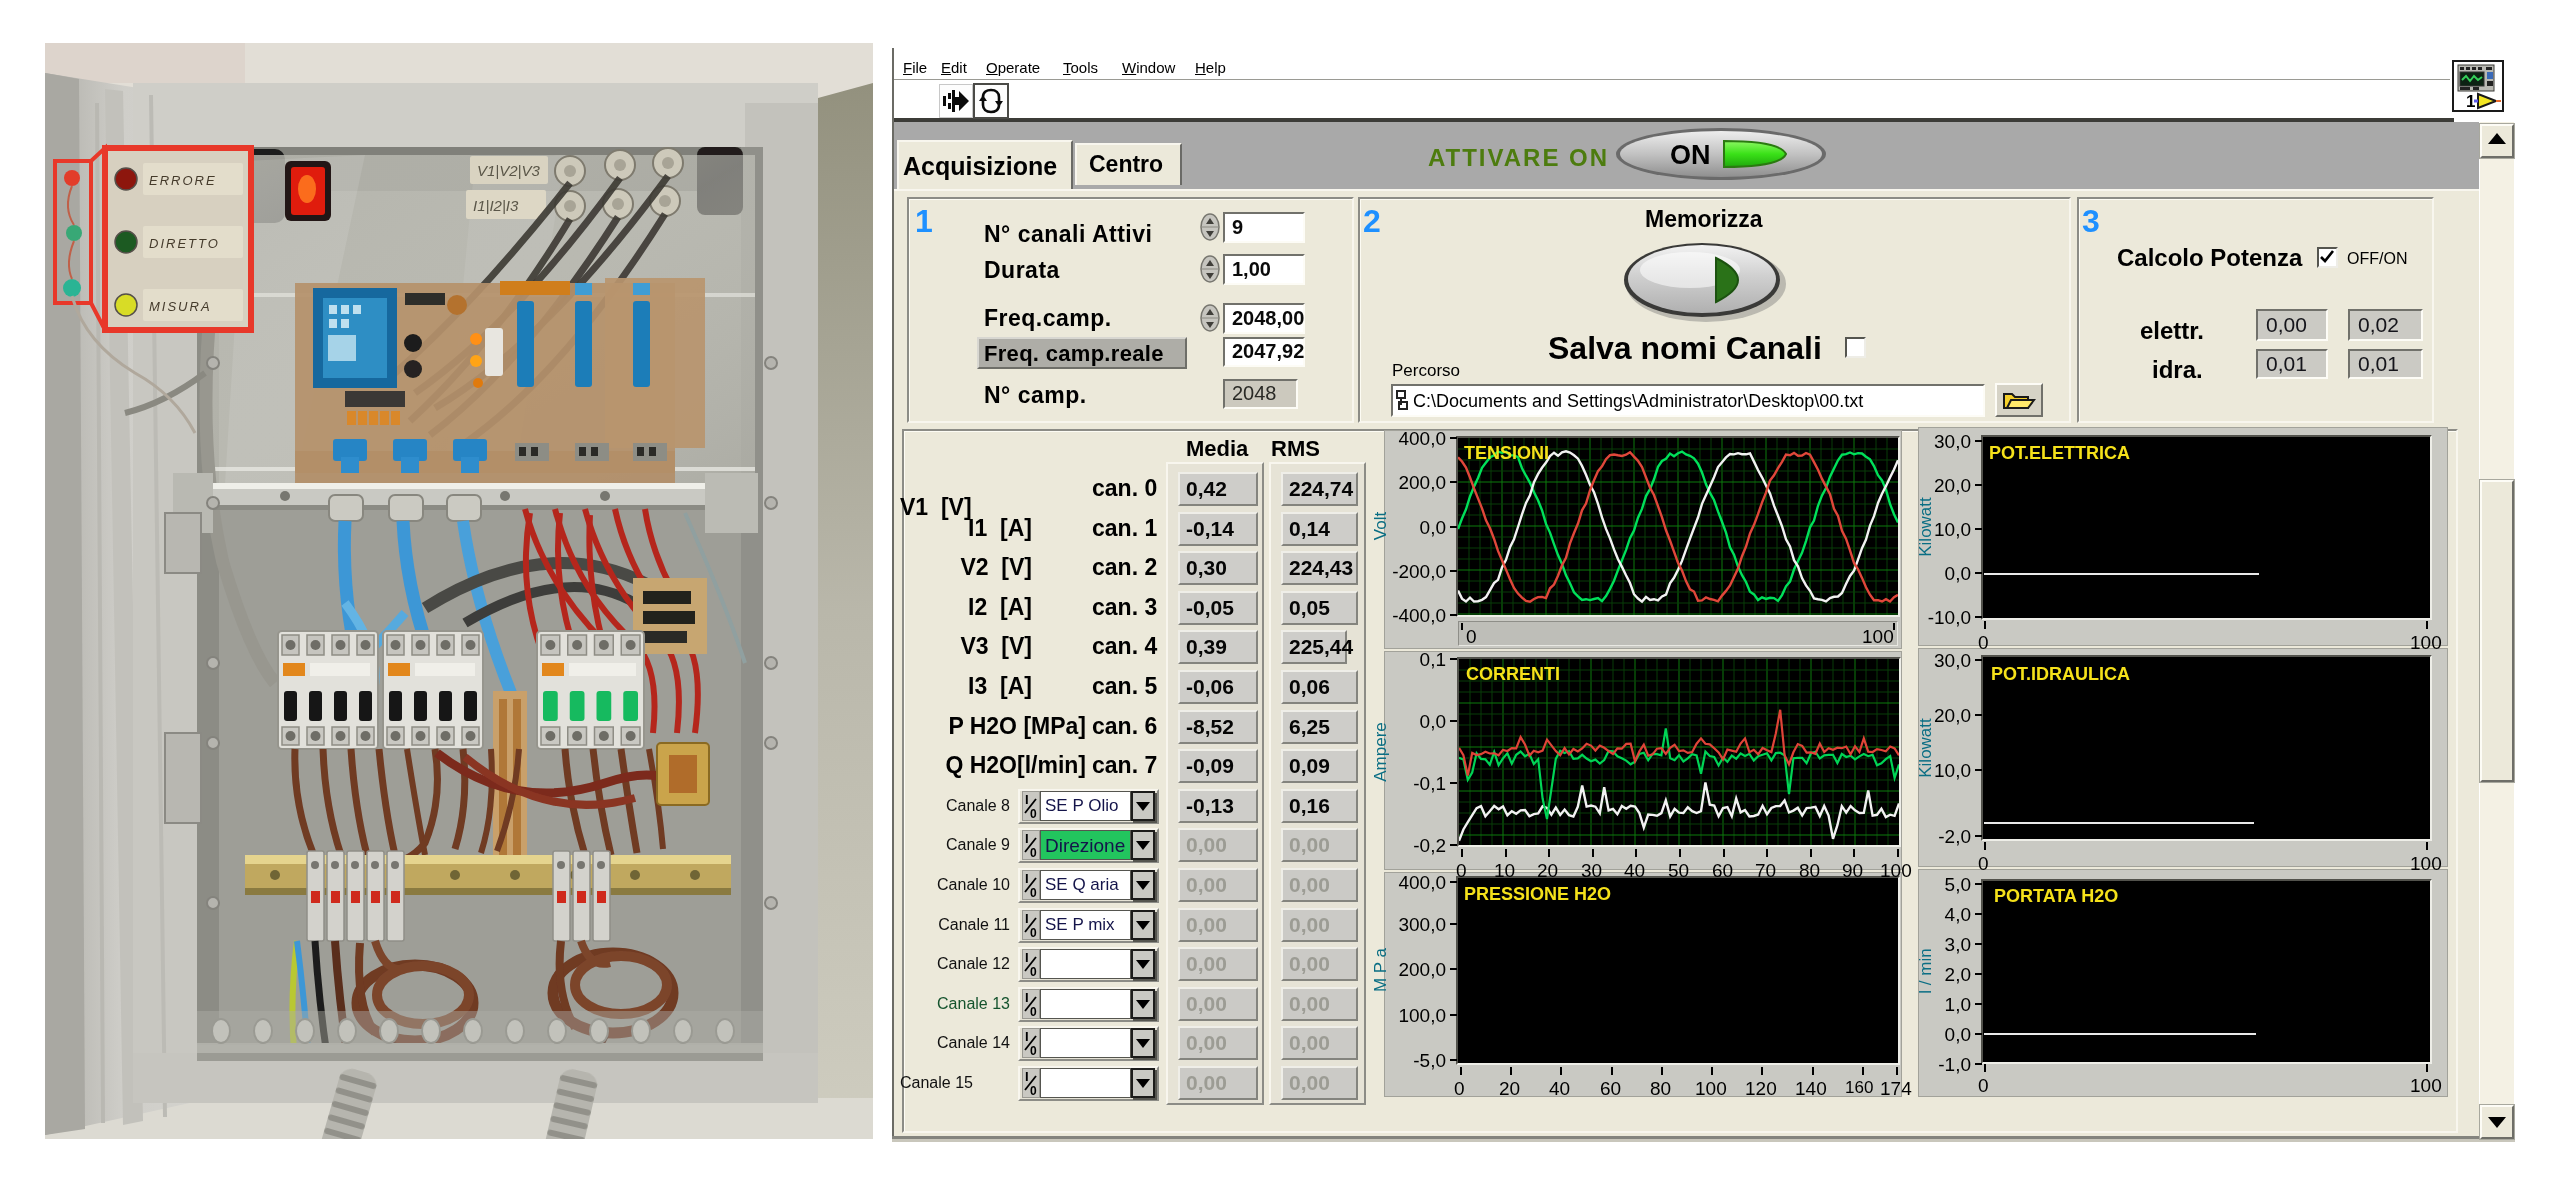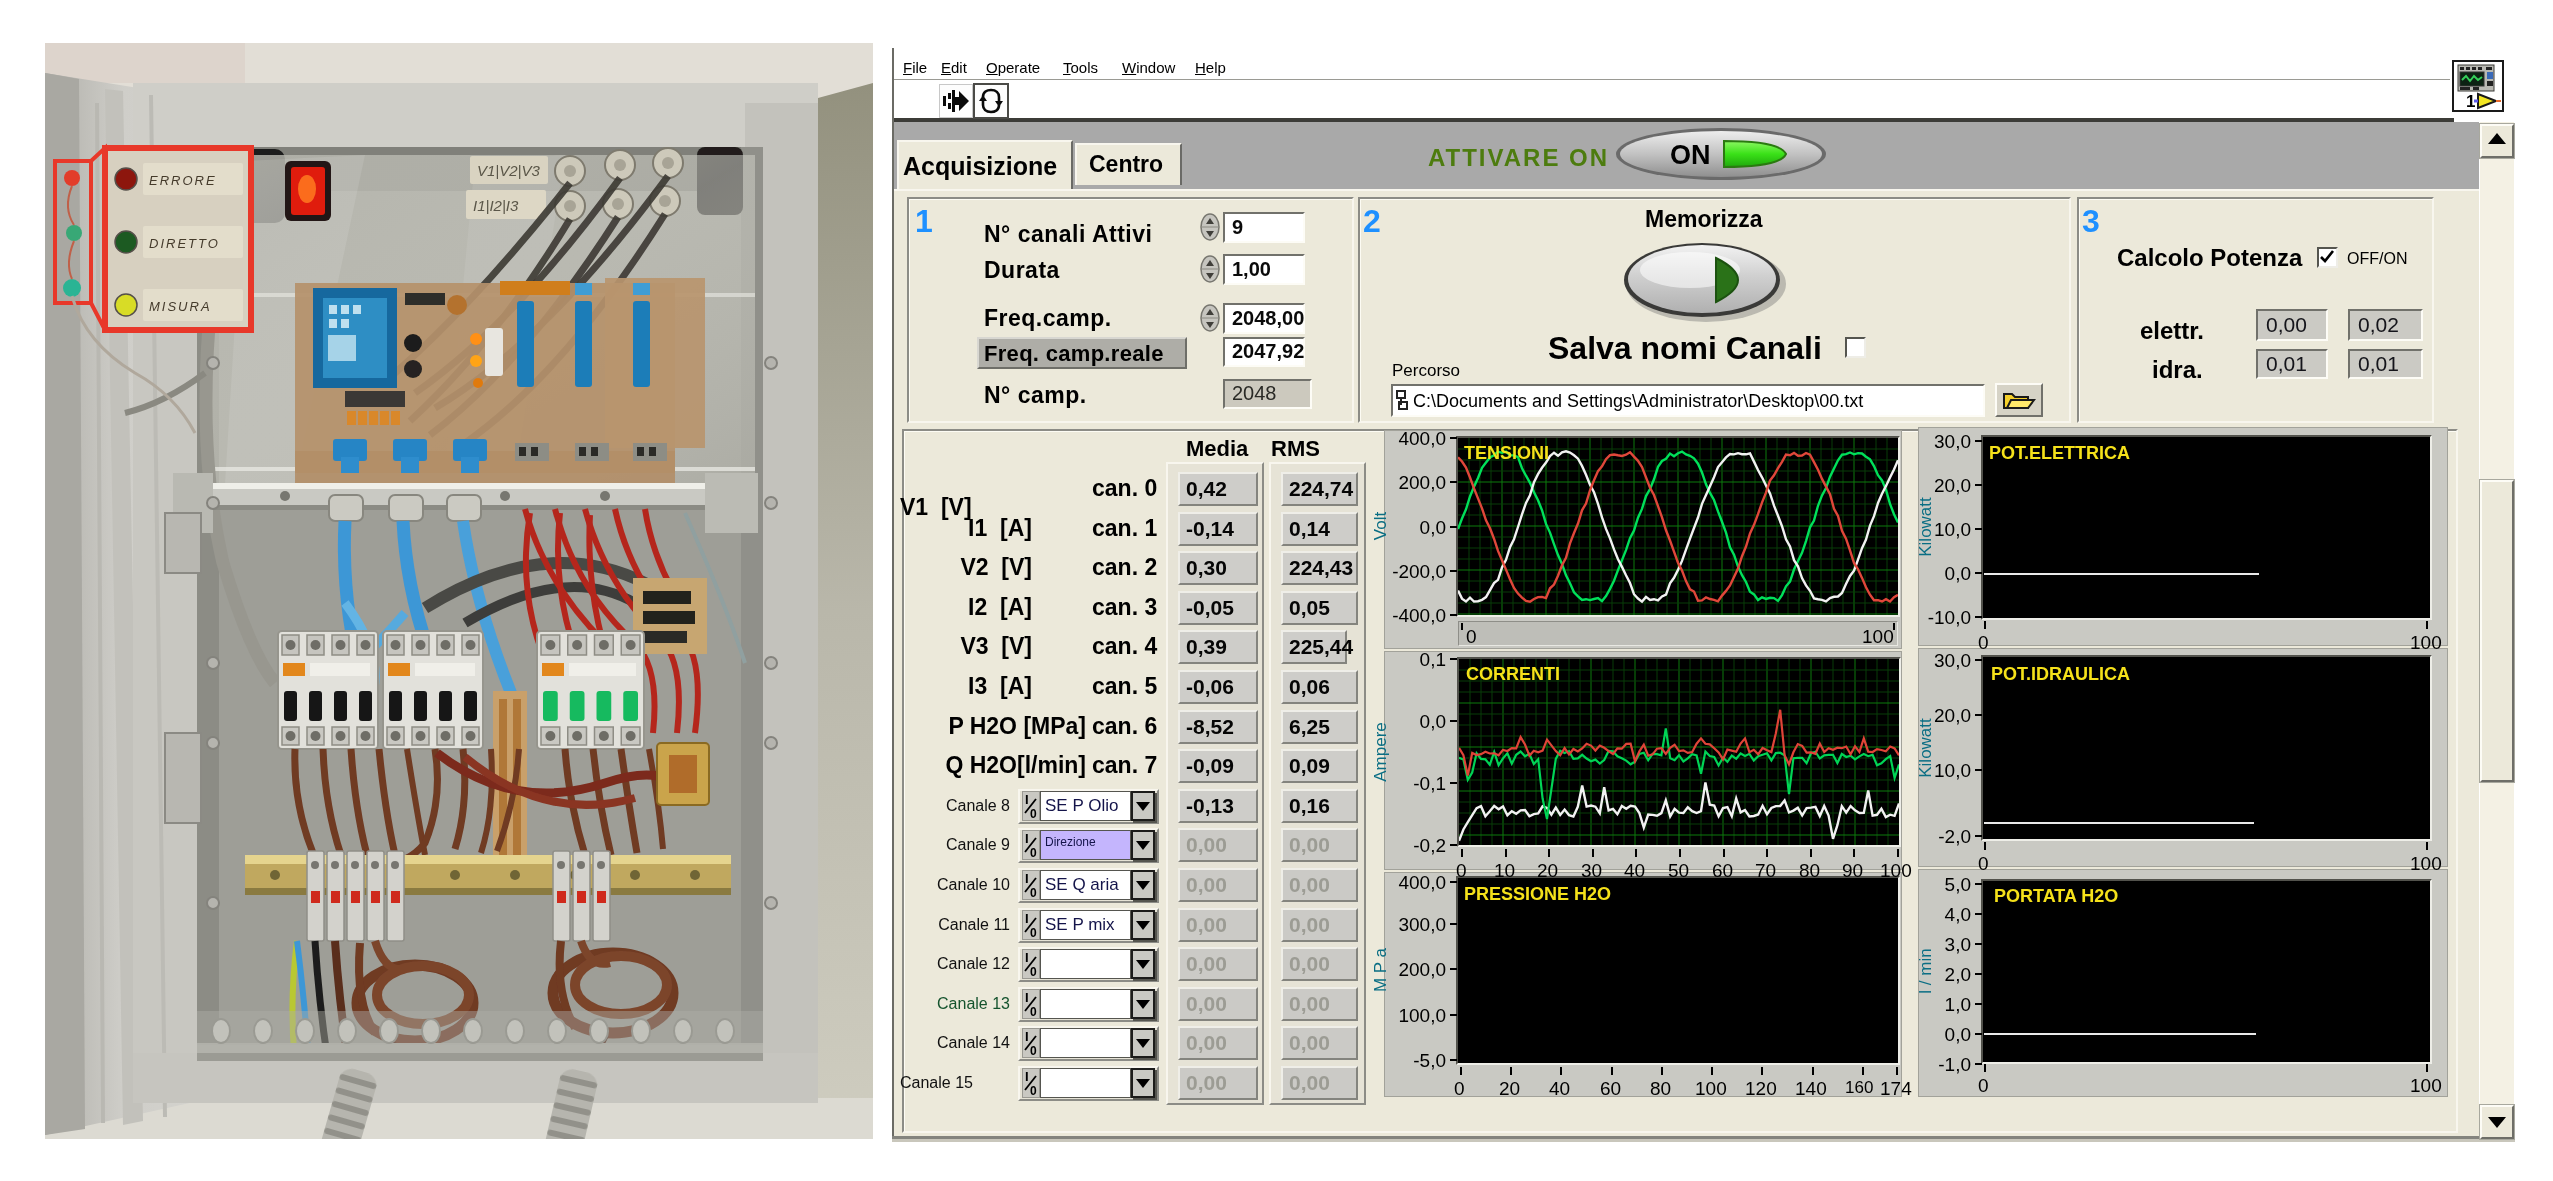--- a/index.html
+++ b/index.html
@@ -482,21 +482,21 @@
   </svg>
 <div class="vwhite" style="left:1223px;top:254px;width:82px;height:31px;line-height:26px">1,00</div>
 <svg class="a" style="left:1200px;top:304px" width="20" height="29" viewBox="0 0 20 29">
     <ellipse cx="10" cy="14" rx="9" ry="13" fill="#c6c5bf" stroke="#77766f" stroke-width="1.5"></ellipse>
     <polygon points="10,5 14,11 6,11" fill="#403f3a"></polygon>
     <polygon points="10,24 14,18 6,18" fill="#403f3a"></polygon>
     <line x1="2" y1="14" x2="18" y2="14" stroke="#8a8981" stroke-width="1"></line>
   </svg>
 <div class="vwhite" style="left:1223px;top:303px;width:82px;height:31px;line-height:26px">2048,00</div>
 <div class="vwhite" style="left:1223px;top:337px;width:82px;height:30px;line-height:25px">2047,92</div>
-<div class="a" style="left:1223px;top:379px;width:89px;height:30px;background:#ccc9be;border:2px solid;border-color:#71716b #fdfcf6 #fdfcf6 #71716b;font-size:20px;color:#2a2a26;padding-left:7px;line-height:25px">2048</div>
+<div class="a" style="left:1223px;top:379px;width:75px;height:30px;background:#ccc9be;border:2px solid;border-color:#71716b #fdfcf6 #fdfcf6 #71716b;font-size:20px;color:#2a2a26;padding-left:7px;line-height:25px">2048</div>
 <div class="t b" style="left:1363px;top:203px;font-size:32px;color:#1e90ff">2</div>
 <div class="t b" style="left:1645px;top:206px;font-size:23px">Memorizza</div>
 <svg class="a" style="left:1620px;top:240px" width="175" height="90" viewBox="0 0 175 90">
     <defs>
       <linearGradient id="mbg" x1="0" y1="0" x2="0" y2="1">
         <stop offset="0" stop-color="#f2f2f2"></stop>
         <stop offset="0.45" stop-color="#d0d0d0"></stop>
         <stop offset="1" stop-color="#b0b0b0"></stop>
       </linearGradient>
     </defs>
@@ -602,21 +602,21 @@
     <polygon points="2,2 16,2 9,11" fill="#000"></polygon>
   </svg>
 <div class="t" style="left:900px;top:836px;width:110px;font-size:16px;text-align:right;color:#111">Canale 9</div>
 <div class="a" style="left:1018px;top:828px;width:141px;height:35px;background:#e6e3d6;border:2px solid;border-color:#f8f6ee #8c8c86 #8c8c86 #f8f6ee"></div>
 <div class="a" style="left:1022px;top:830px;width:18px;height:30px;background:#c9c8c2;border:1px solid #9a9992"></div>
 <svg class="a" style="left:1022px;top:830px" width="18" height="30" viewBox="0 0 18 30">
     <text x="3" y="13" font-size="13" font-weight="bold" fill="#000" font-family="Liberation Sans">I</text>
     <line x1="3" y1="22" x2="14" y2="8" stroke="#000" stroke-width="1.8"></line>
     <text x="8" y="27" font-size="12" font-weight="bold" fill="#000" font-family="Liberation Sans">0</text>
   </svg>
-<div class="a" style="left:1040px;top:830px;width:91px;height:30px;background:#c4b5fd;border:1px solid #55554f;font-size:12px;color:#14144a;padding:4px 0 0 4px">Direzione</div>
+<div class="a" style="left:1040px;top:830px;width:91px;height:30px;background:#22c55e;border:1px solid #55554f;font-size:19px;color:#14144a;padding:4px 0 0 4px">Direzione</div>
 <div class="a" style="left:1131px;top:830px;width:24px;height:30px;background:#c9c9c3;border:2px solid #1c1c1a;box-shadow:2px 2px 0 #55554f"></div>
 <svg class="a" style="left:1134px;top:839px" width="18" height="12" viewBox="0 0 18 12">
     <polygon points="2,2 16,2 9,11" fill="#000"></polygon>
   </svg>
 <div class="t" style="left:900px;top:876px;width:110px;font-size:16px;text-align:right;color:#111">Canale 10</div>
 <div class="a" style="left:1018px;top:868px;width:141px;height:35px;background:#e6e3d6;border:2px solid;border-color:#f8f6ee #8c8c86 #8c8c86 #f8f6ee"></div>
 <div class="a" style="left:1022px;top:870px;width:18px;height:30px;background:#c9c8c2;border:1px solid #9a9992"></div>
 <svg class="a" style="left:1022px;top:870px" width="18" height="30" viewBox="0 0 18 30">
     <text x="3" y="13" font-size="13" font-weight="bold" fill="#000" font-family="Liberation Sans">I</text>
     <line x1="3" y1="22" x2="14" y2="8" stroke="#000" stroke-width="1.8"></line>

